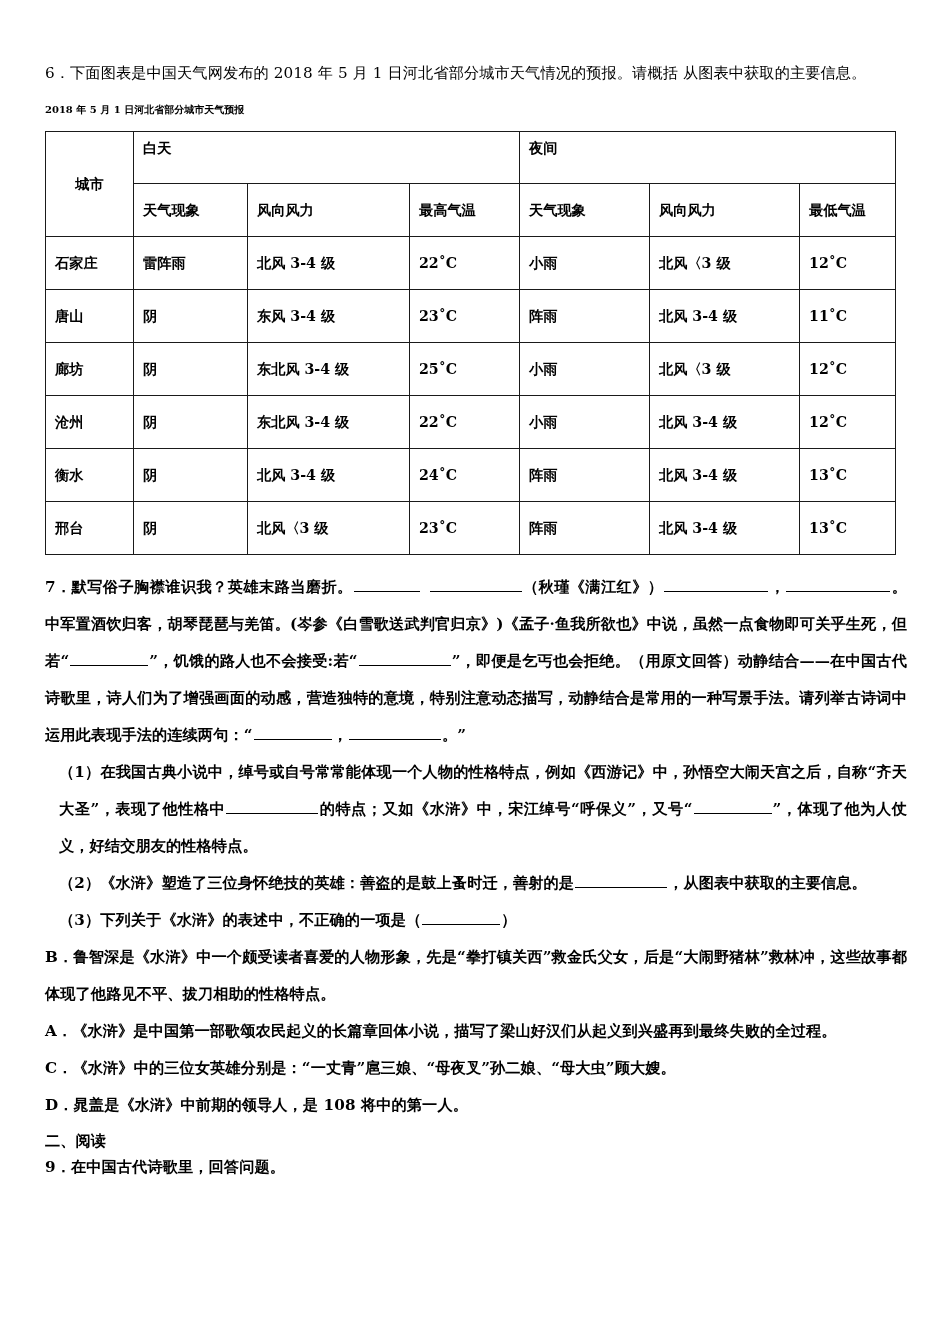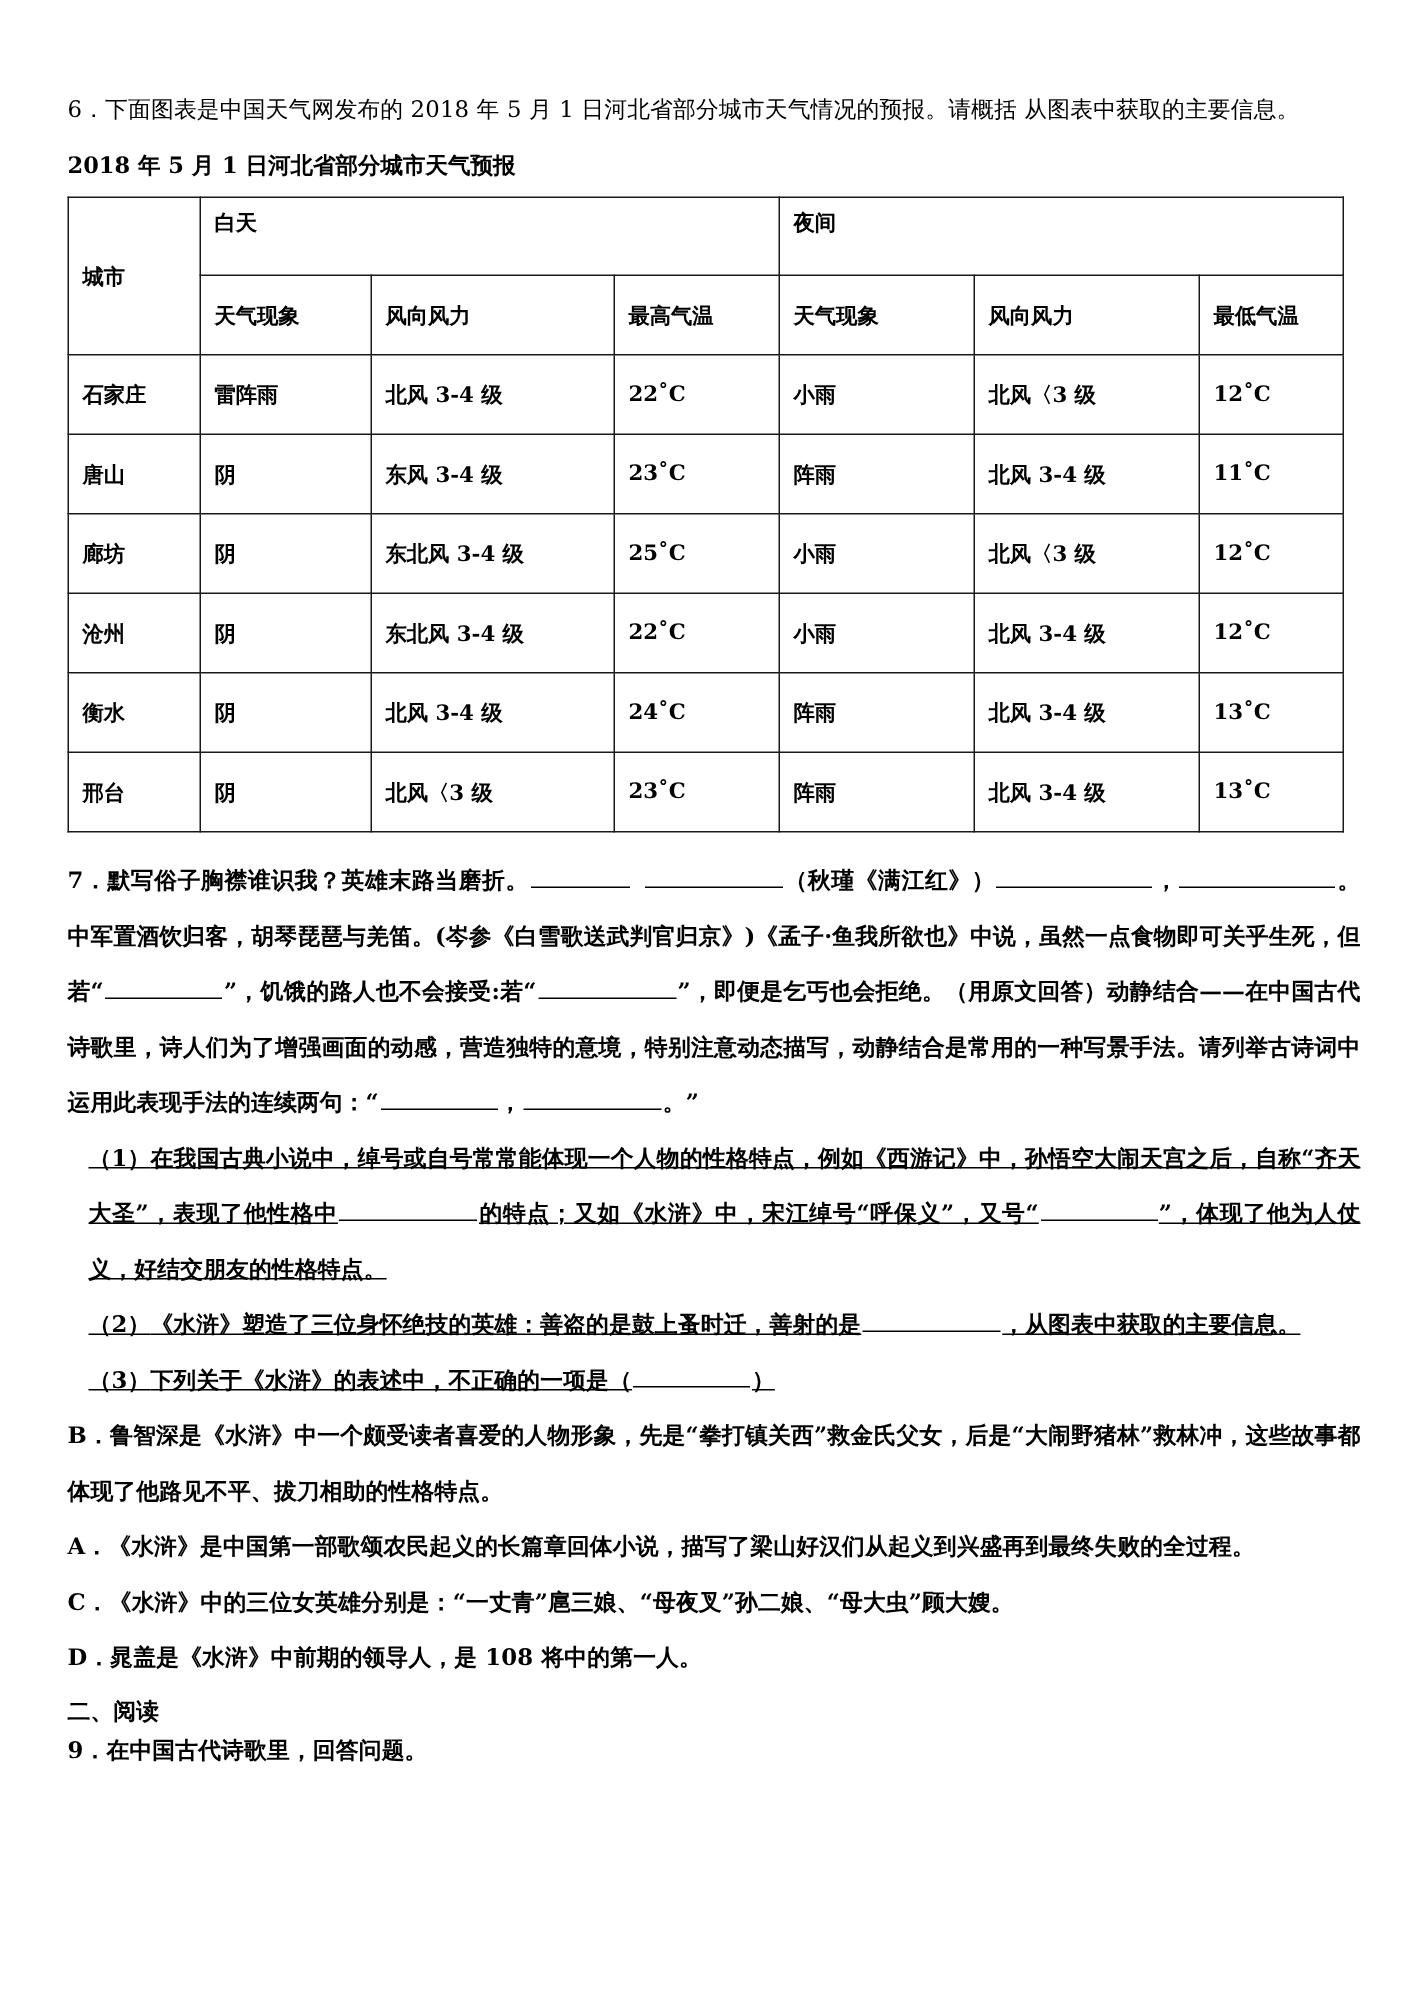--- a/index.html
+++ b/index.html
@@ -31,29 +31,29 @@
   
   .para {
     font-size: 15.2px;
     line-height: 37px;
     text-align: justify;
     text-justify: inter-ideograph;
     margin: 0;
     letter-spacing: 0.1px;
   }
   .para.bold { font-weight: bold; }
-  .indent-half { padding-left: 14px; text-decoration: underline; }
+  .indent-half { padding-left: 14px; }
 
   .q-num {
     font-family: "DejaVu Serif", "Liberation Serif", serif;
   }
 
   
   .table-caption {
-    font-size: 15px;
+    font-size: 10px;
     font-weight: bold;
     line-height: 30px;
     margin: 4px 0 6px 0;
   }
 
   
   table.weather {
     border-collapse: collapse;
     width: 850px;
     table-layout: fixed;
@@ -69,21 +69,21 @@
   table.weather td.hdr-group {
     height: 38px;
     vertical-align: top;
     padding-top: 7px;
   }
   table.weather td.hdr-sub {
     height: 40px;
   }
   table.weather td.city-head {
     vertical-align: middle;
-    text-align: left;
+    text-align: center;
   }
   table.weather td.data {
     height: 40px;
     margin-top: 22px;
   }
 
   
   col.c-city { width: 88px; }
   col.c-w1   { width: 114px; }
   col.c-w2   { width: 162px; }

